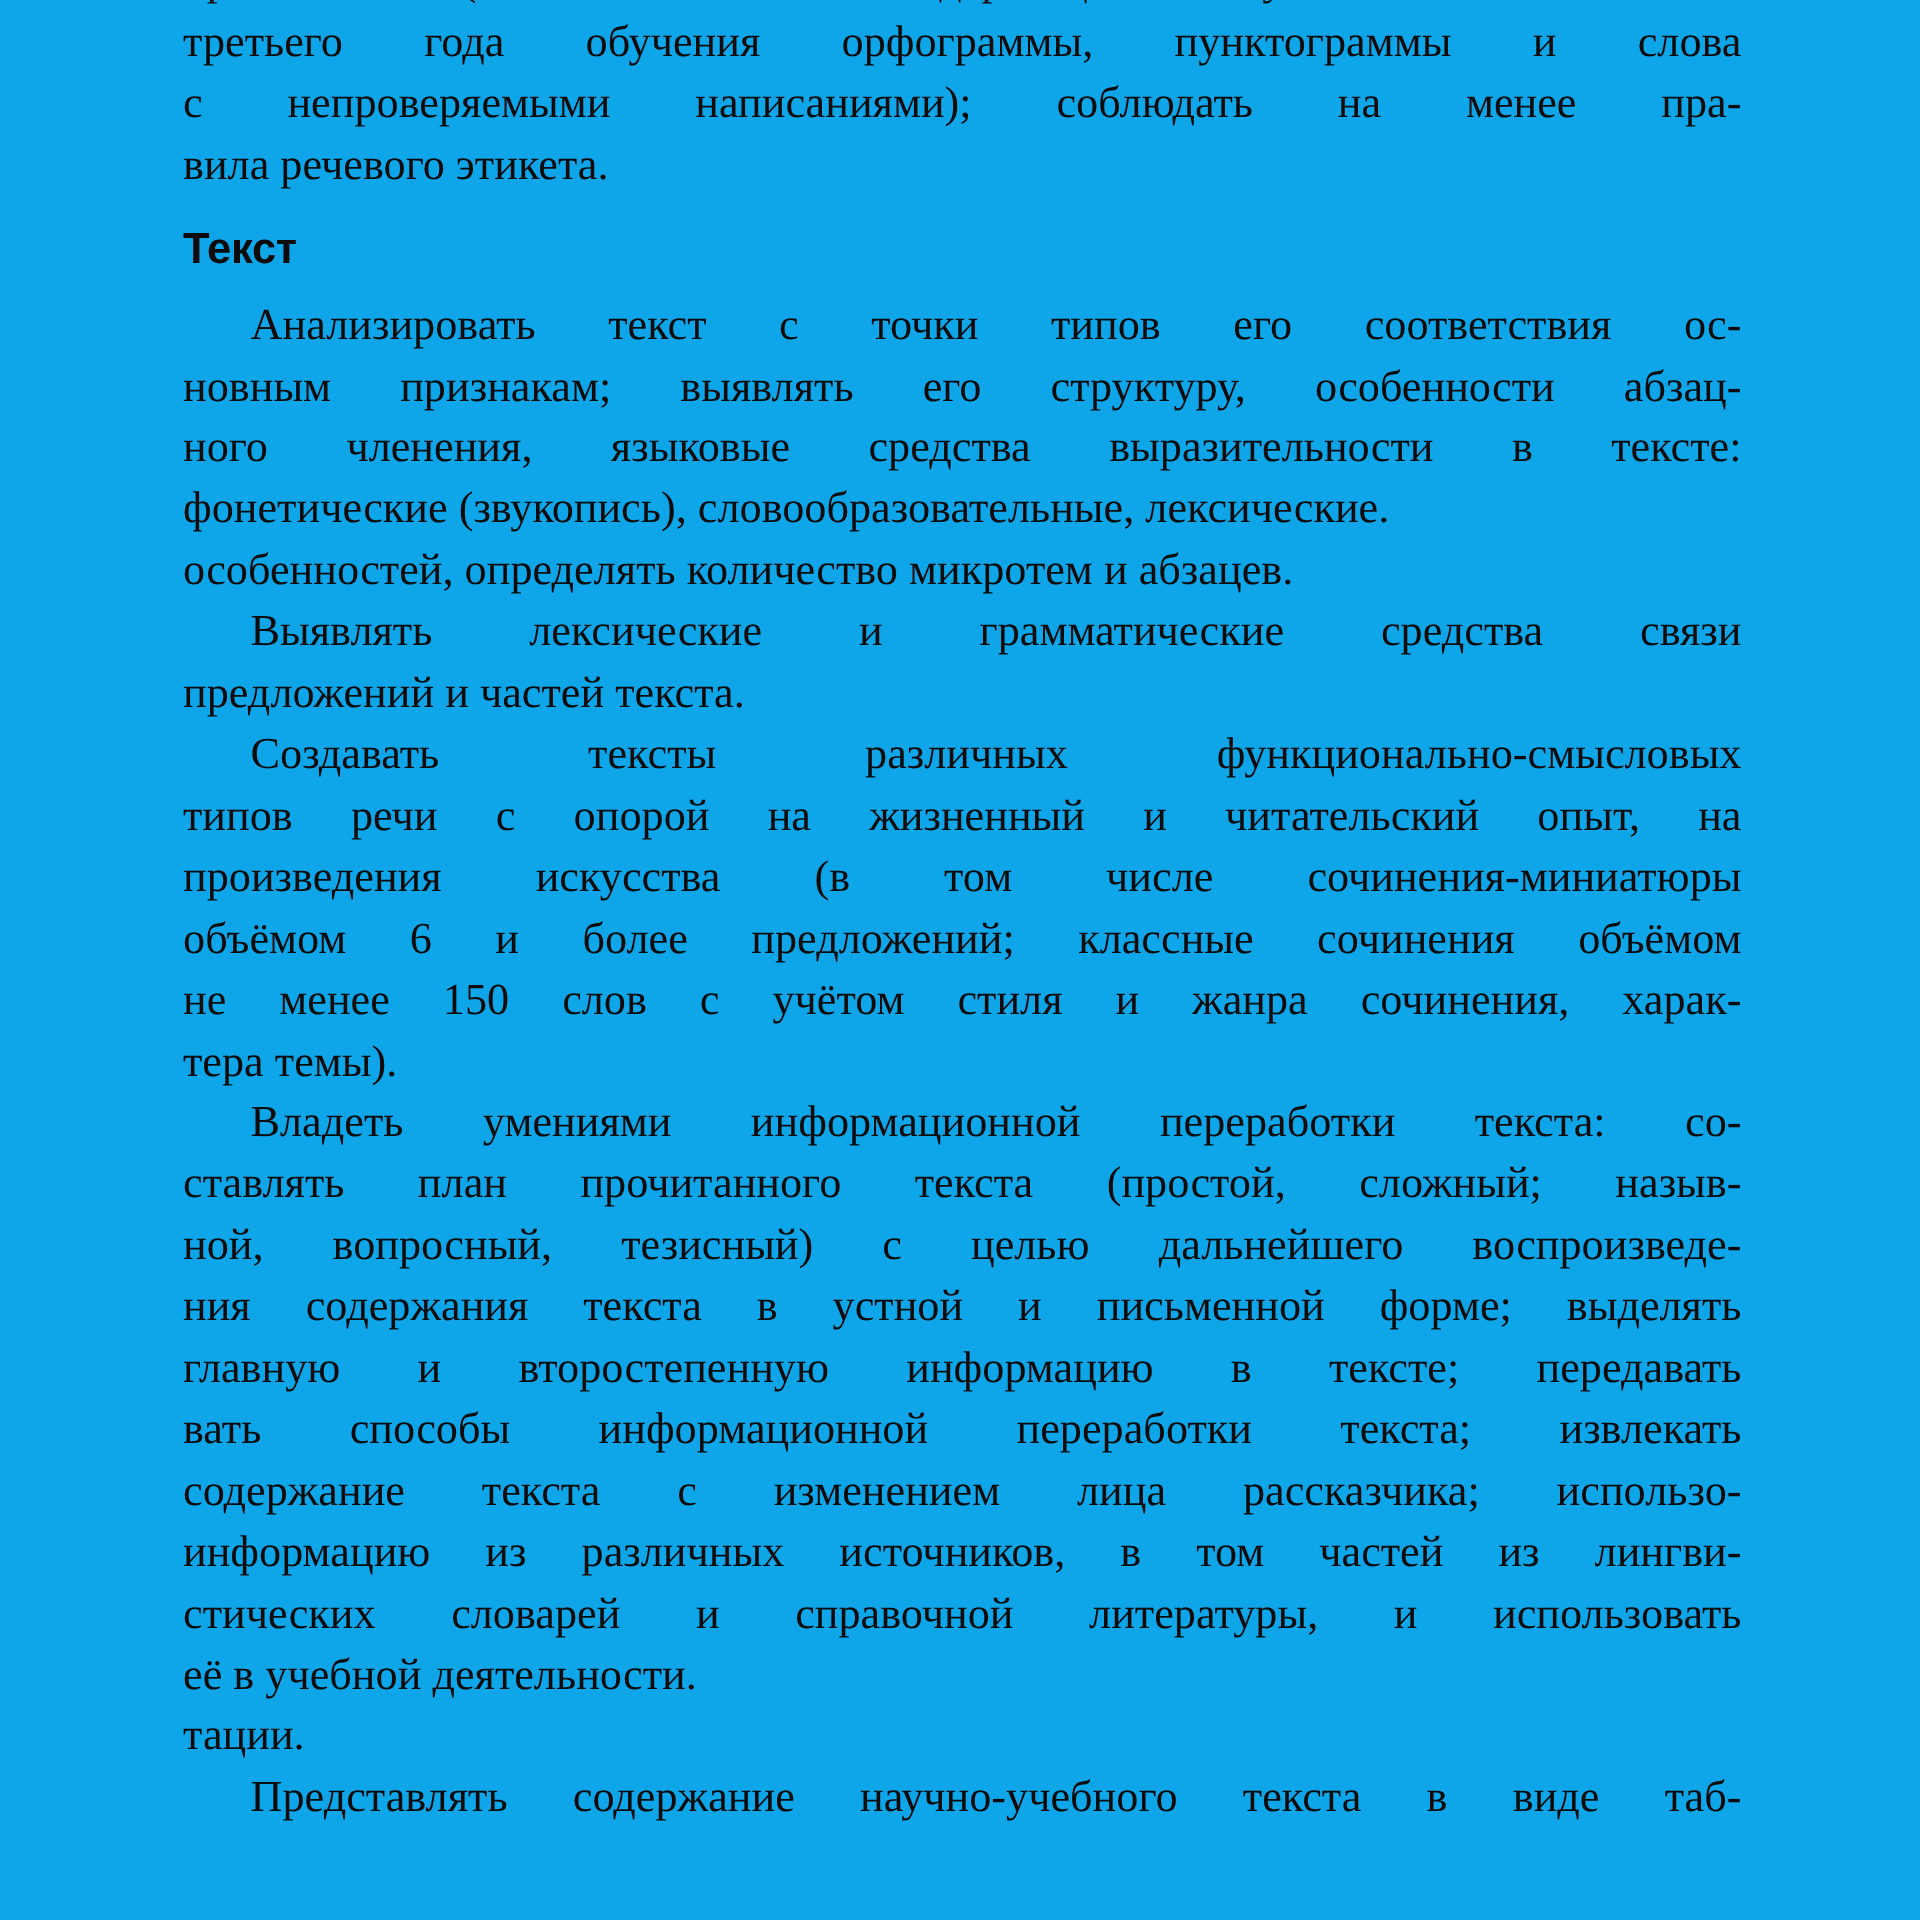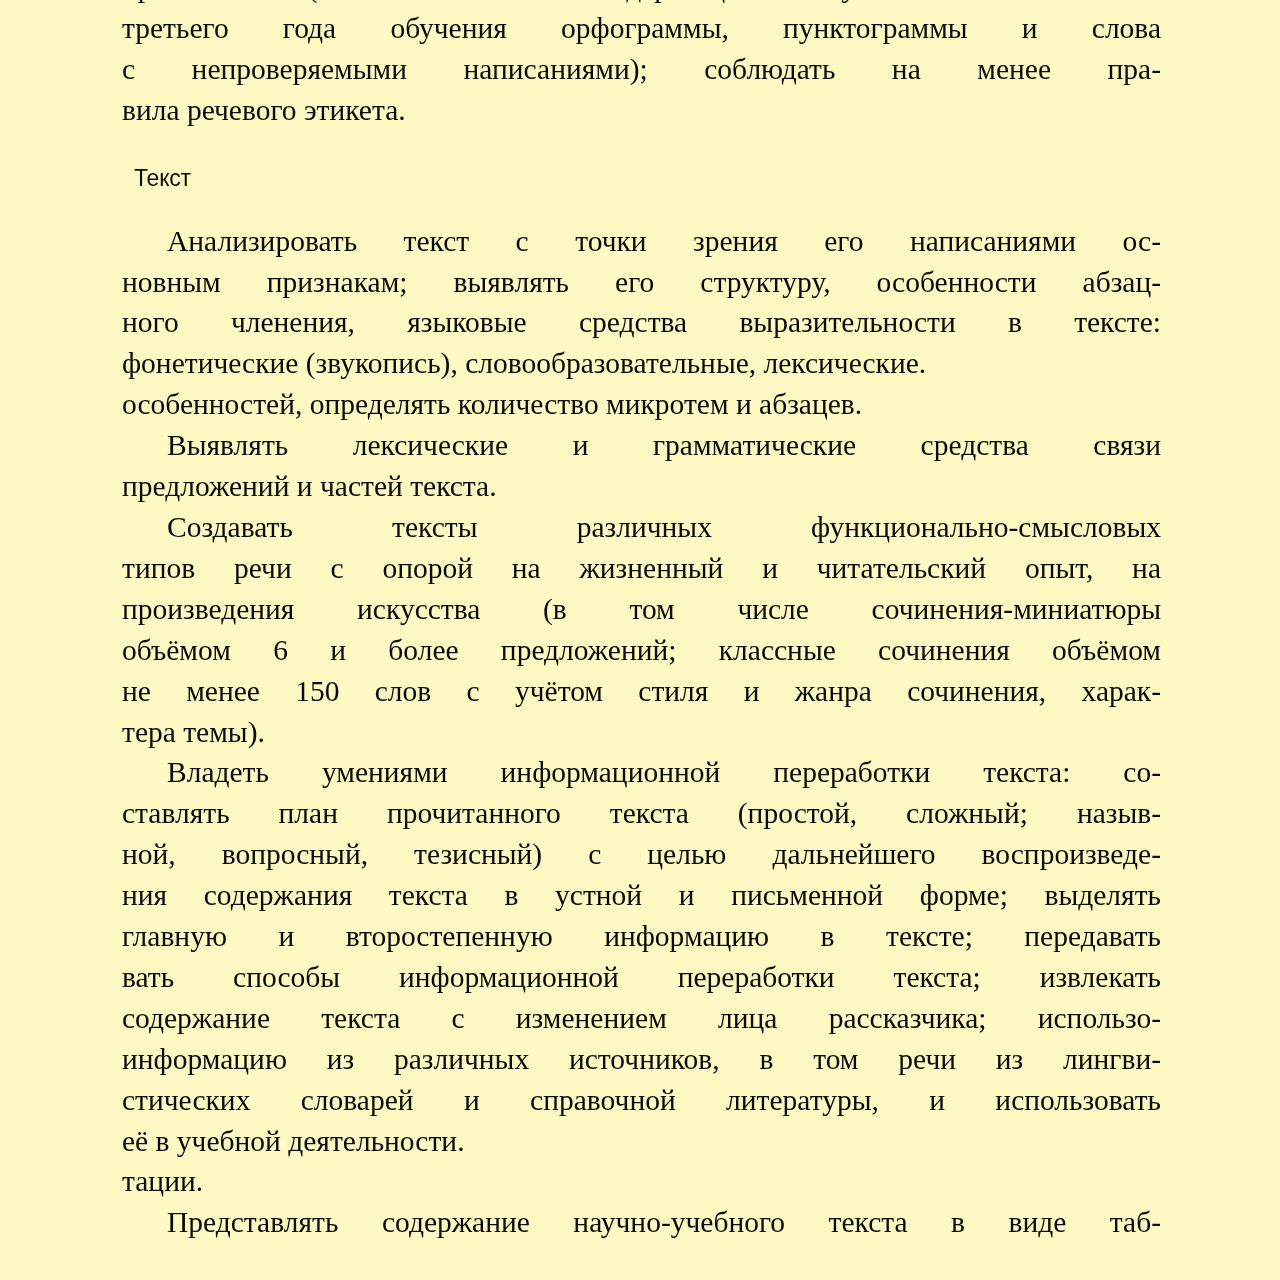--- a/index.html
+++ b/index.html
@@ -14,37 +14,37 @@
     overflow: hidden;
     font-family: "Liberation Serif", "DejaVu Serif", serif;
     color: #0b0b0b;
     -webkit-font-smoothing: antialiased;
   }
 
   .page {
     position: relative;
     width: 1280px;
     height: 1280px;
-    background: #fef9c3;
+    background: #0ea5e9;
     overflow: hidden;
   }
 
   
   .column {
     position: absolute;
     left: 122px;
     width: 1039px;
     top: -33px;           
   }
 
   .section-heading {
-    margin: 12px;
+    margin: 0;
     font-family: "Liberation Sans", "DejaVu Sans", sans-serif;
-    font-weight: 400;
-    font-size: 23px;
+    font-weight: 700;
+    font-size: 29px;
     line-height: 34px;
     letter-spacing: -0.2px;
     color: #0b0b0b;
   }
 
   .gap-before-heading { height: 18px; }
   .gap-after-heading  { height: 14px; }
 
   
   .line {
@@ -83,21 +83,21 @@
       <span class="line last">вила речевого этикета.</span>
     </div>
 
     <div class="gap-before-heading"></div>
 
     <h2 class="section-heading">Текст</h2>
 
     <div class="gap-after-heading"></div>
 
     <div class="lineblock">
-      <span class="line indent">Анализировать текст с точки зрения его написаниями ос-</span>
+      <span class="line indent">Анализировать текст с точки типов его соответствия ос-</span>
       <span class="line">новным признакам; выявлять его структуру, особенности абзац-</span>
       <span class="line">ного членения, языковые средства выразительности в тексте:</span>
       <span class="line last">фонетические (звукопись), словообразовательные, лексические.</span>
     </div>
 
     <div class="lineblock">
       <span class="line last">особенностей, определять количество микротем и абзацев.</span>
     </div>
 
     <div class="lineblock">
@@ -115,21 +115,21 @@
     </div>
 
     <div class="lineblock">
       <span class="line indent">Владеть умениями информационной переработки текста: со-</span>
       <span class="line">ставлять план прочитанного текста (простой, сложный; назыв-</span>
       <span class="line">ной, вопросный, тезисный) с целью дальнейшего воспроизведе-</span>
       <span class="line">ния содержания текста в устной и письменной форме; выделять</span>
       <span class="line">главную и второстепенную информацию в тексте; передавать</span>
       <span class="line">вать способы информационной переработки текста; извлекать</span>
       <span class="line">содержание текста с изменением лица рассказчика; использо-</span>
-      <span class="line">информацию из различных источников, в том речи из лингви-</span>
+      <span class="line">информацию из различных источников, в том частей из лингви-</span>
       <span class="line">стических словарей и справочной литературы, и использовать</span>
       <span class="line last">её в учебной деятельности.</span>
     </div>
 
     <div class="lineblock">
       <span class="line last">тации.</span>
     </div>
 
     <div class="lineblock">
       <span class="line indent">Представлять содержание научно-учебного текста в виде таб-</span>

